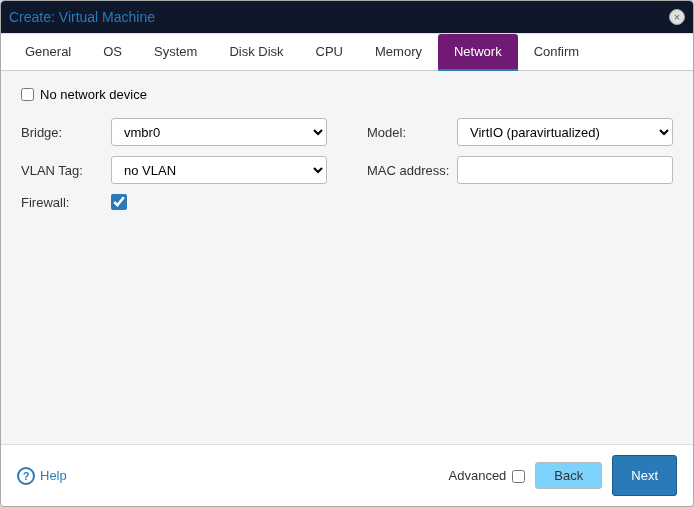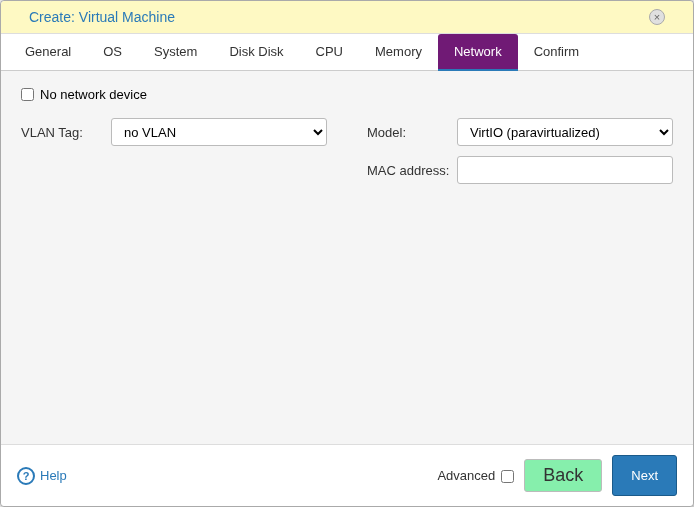--- a/index.html
+++ b/index.html
@@ -18,22 +18,22 @@
       width: 694px;
       height: 507px;
       background: #f5f5f5;
       border: 1px solid #aaa;
       border-radius: 4px;
       display: flex;
       flex-direction: column;
       box-shadow: 2px 2px 8px rgba(0,0,0,0.3);
     }
     .title-bar {
-      background: #fef9c3;
-      padding: 8px 28px;
+      background: #0f172a;
+      padding: 8px 8px;
       border-bottom: 1px solid #ddd;
       display: flex;
       justify-content: space-between;
       align-items: center;
       border-radius: 4px 4px 0 0;
     }
     .title-text {
       color: #2a7ab8;
       font-size: 14px;
       font-weight: normal;
@@ -165,25 +165,25 @@
     }
     .advanced-row {
       display: flex;
       align-items: flex-end;
       gap: 6px;
       color: #333;
       font-size: 13px;
     }
     .back-btn {
       padding: 5px 18px;
-      background: #86efac;
+      background: #7dd3fc;
       border: 1px solid #bbb;
       border-radius: 3px;
       cursor: pointer;
-      font-size: 18px;
+      font-size: 13px;
       color: #333;
     }
     .next-btn {
       padding: 12px 18px;
       background: #2a7ab8;
       border: 1px solid #1a5a8a;
       border-radius: 3px;
       cursor: pointer;
       font-size: 13px;
       color: #fff;
@@ -214,24 +214,34 @@
 
     <div class="no-network-row">
       <input type="checkbox" style="">
       <label>No network device</label>
     </div>
 
     <div style="display: flex; gap: 40px;">
 
       <div style="flex: 1;">
         <div class="form-row">
+          <span class="form-label">Bridge:</span>
+          <select class="form-select">
+            <option>vmbr0</option>
+          </select>
+        </div>
+        <div class="form-row">
           <span class="form-label">VLAN Tag:</span>
           <select class="form-select">
             <option>no VLAN</option>
           </select>
+        </div>
+        <div class="form-row firewall-row">
+          <span class="form-label">Firewall:</span>
+          <input type="checkbox" class="firewall-checkbox" checked="" style="">
         </div>
       </div>
 
       <div style="flex: 1;">
         <div class="form-row">
           <span class="form-label">Model:</span>
           <select class="form-select">
             <option>VirtIO (paravirtualized)</option>
           </select>
         </div>

